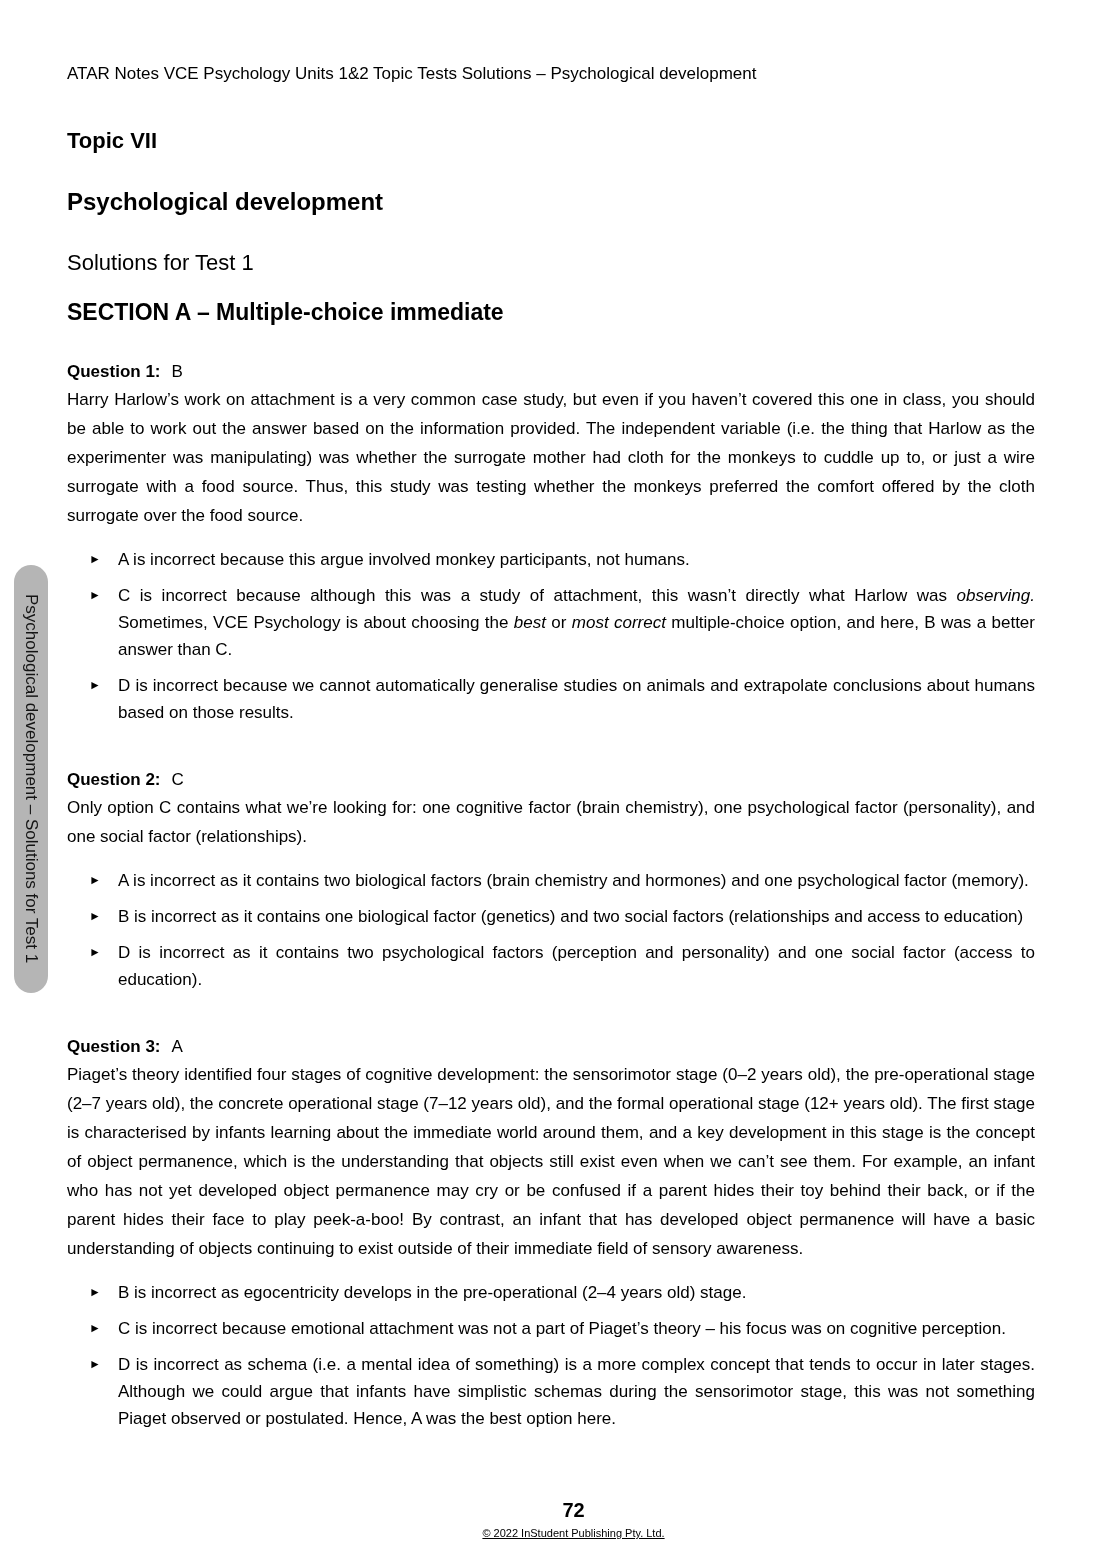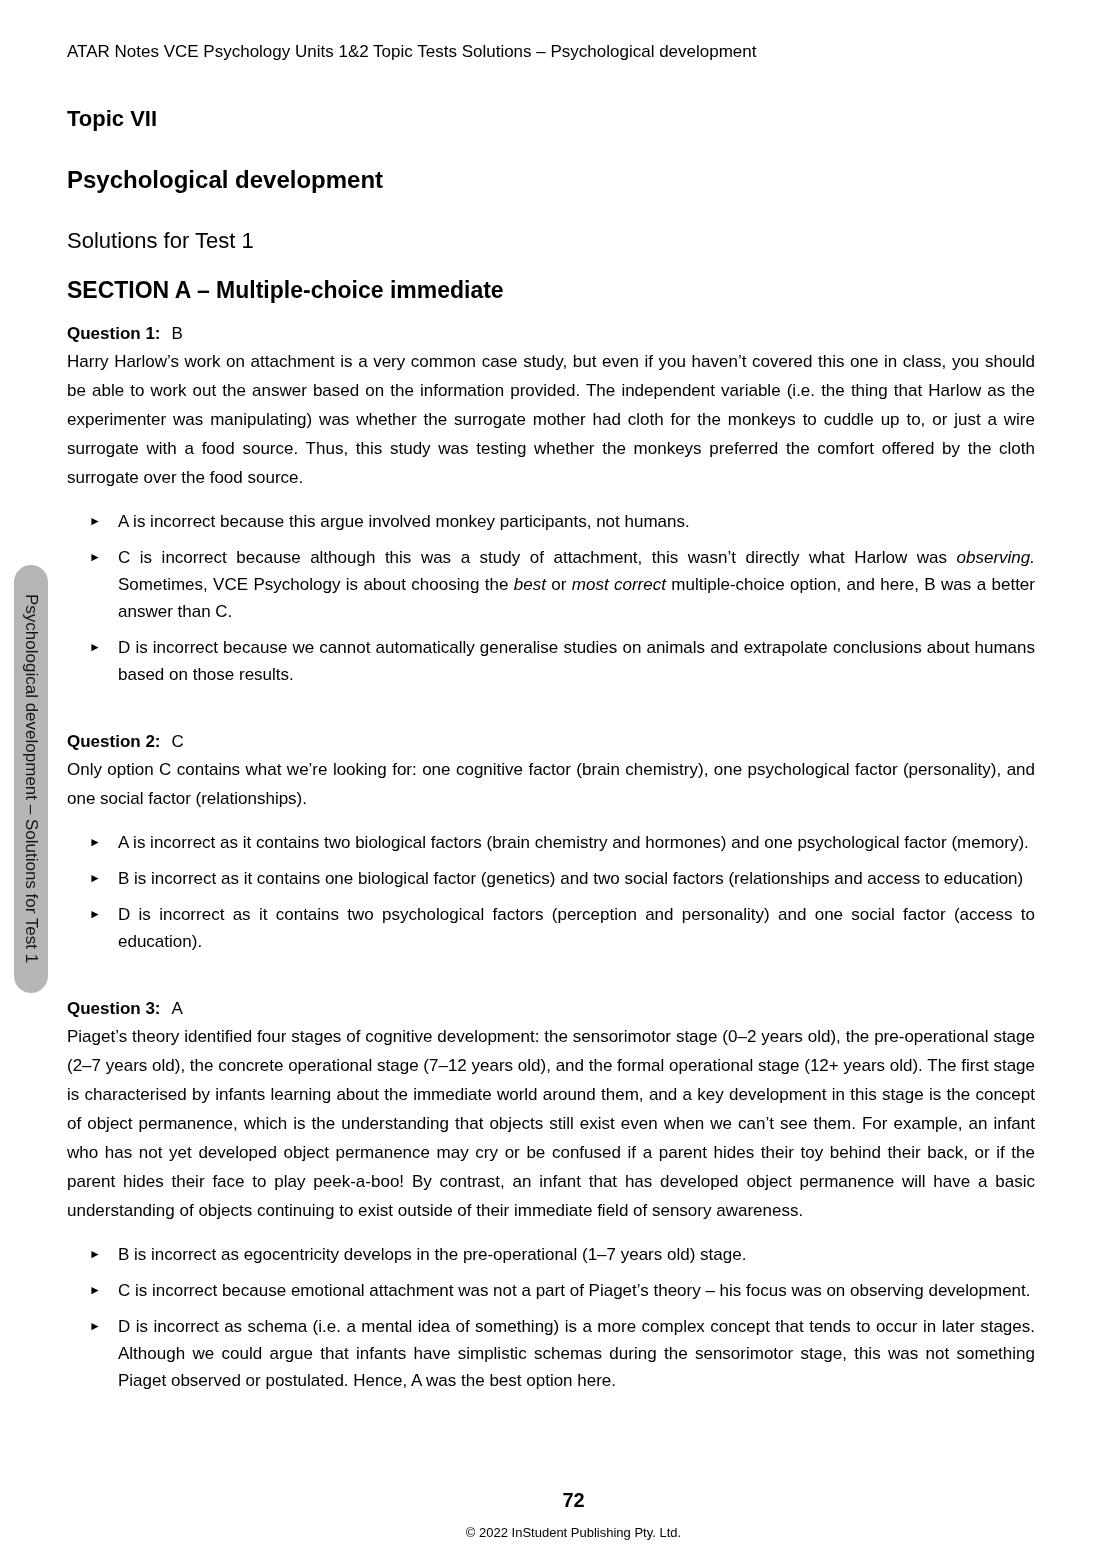--- a/index.html
+++ b/index.html
@@ -7,27 +7,27 @@
     width: 1100px; height: 1556px;
     position: relative;
     background: #ffffff;
     color: #000000;
     font-family: "Liberation Sans", sans-serif;
     overflow: hidden;
   }
 
   .content { position: absolute; left: 67px; top: 0; width: 968px; }
 
-  .doc-header   { padding-top: 42px; font-size: 17px; line-height: 20px; }
+  .doc-header   { padding-top: 64px; font-size: 17px; line-height: 20px; }
   .topic-label  { margin-top: 44px; font-size: 22px; font-weight: bold; line-height: 25px; }
   .doc-title    { margin-top: 28px; font-size: 24px; font-weight: bold; line-height: 41px; }
   .doc-subtitle { margin-top: 28px; font-size: 22px; font-weight: normal; line-height: 25px; }
   .section-heading { margin-top: 24px; font-size: 23px; font-weight: bold; line-height: 27px; }
 
-  .questions { margin-top: 16px; }
+  .questions { margin-top: 32px; }
   .question + .question { margin-top: 40px; }
 
   .q-head   { font-size: 17px; line-height: 27px; }
   .q-label  { font-weight: bold; }
   .q-answer { margin-left: 11px; }
 
   .q-body {
     margin: 0;
     text-align: justify;
     font-size: 17px;
@@ -66,21 +66,21 @@
     color: #141414;
     white-space: nowrap;
   }
 
   .footer {
     position: absolute;
     left: 67px; right: 20px; bottom: 12px;
     text-align: center;
   }
   .page-number { font-size: 20px; font-weight: bold; line-height: 22px; }
-  .copyright   { font-size: 13px; line-height: 22px; margin-top: 11px; }
+  .copyright   { font-size: 11px; line-height: 22px; margin-top: 1px; text-decoration: underline; }
 </style>
 </head>
 <body>
 
 <div class="sidebar-tab">
   <span class="vtext">Psychological development – Solutions for Test 1</span>
 </div>
 
 <div class="content">
   <div class="doc-header">ATAR Notes VCE Psychology Units 1&amp;2 Topic Tests Solutions – Psychological development</div>
@@ -104,22 +104,22 @@
         <ul class="bullets">
           <li><span class="marker">►</span><span>A is incorrect as it contains two biological factors (brain chemistry and hormones) and one psychological factor (memory).</span></li>
           <li><span class="marker">►</span><span>B is incorrect as it contains one biological factor (genetics) and two social factors (relationships and access to education)</span></li>
           <li><span class="marker">►</span><span>D is incorrect as it contains two psychological factors (perception and personality) and one social factor (access to education).</span></li>
         </ul>
       </section>
       <section class="question">
         <div class="q-head"><span class="q-label">Question 3:</span><span class="q-answer">A</span></div>
         <p class="q-body">Piaget’s theory identified four stages of cognitive development: the sensorimotor stage (0–2 years old), the pre-operational stage (2–7 years old), the concrete operational stage (7–12 years old), and the formal operational stage (12+ years old). The first stage is characterised by infants learning about the immediate world around them, and a key development in this stage is the concept of object permanence, which is the understanding that objects still exist even when we can’t see them. For example, an infant who has not yet developed object permanence may cry or be confused if a parent hides their toy behind their back, or if the parent hides their face to play peek-a-boo! By contrast, an infant that has developed object permanence will have a basic understanding of objects continuing to exist outside of their immediate field of sensory awareness.</p>
         <ul class="bullets">
-          <li><span class="marker">►</span><span>B is incorrect as egocentricity develops in the pre-operational (1–7 years old) stage.</span></li>
-          <li><span class="marker">►</span><span>C is incorrect because emotional attachment was not a part of Piaget’s theory – his focus was on observing development.</span></li>
+          <li><span class="marker">►</span><span>B is incorrect as egocentricity develops in the pre-operational (2–4 years old) stage.</span></li>
+          <li><span class="marker">►</span><span>C is incorrect because emotional attachment was not a part of Piaget’s theory – his focus was on cognitive perception.</span></li>
           <li><span class="marker">►</span><span>D is incorrect as schema (i.e. a mental idea of something) is a more complex concept that tends to occur in later stages. Although we could argue that infants have simplistic schemas during the sensorimotor stage, this was not something Piaget observed or postulated. Hence, A was the best option here.</span></li>
         </ul>
       </section>
     </div>
 </div>
 
 <div class="footer">
   <div class="page-number">72</div>
   <div class="copyright">© 2022 InStudent Publishing Pty. Ltd.</div>
 </div>

